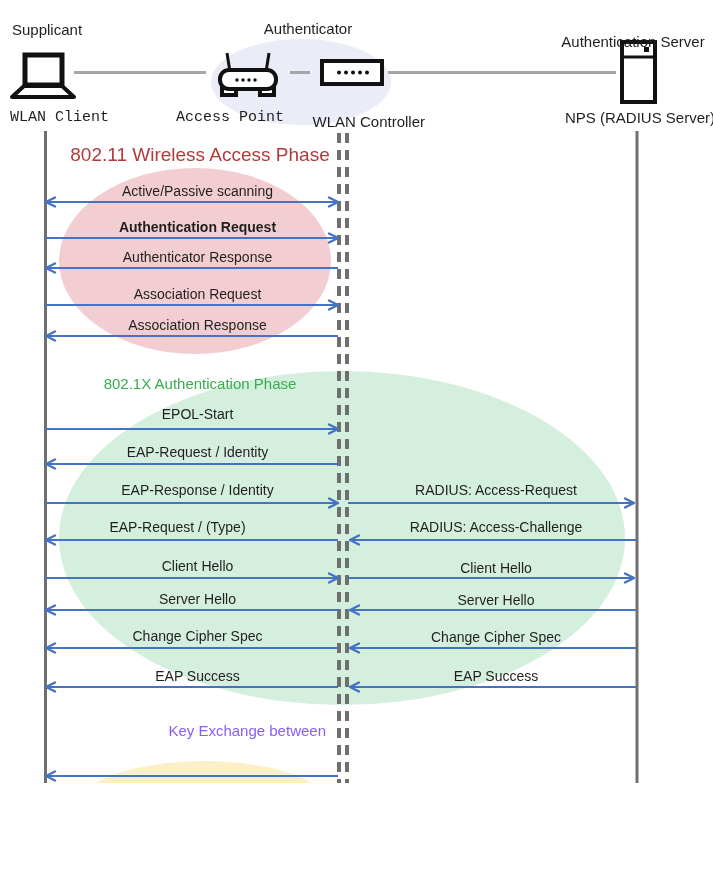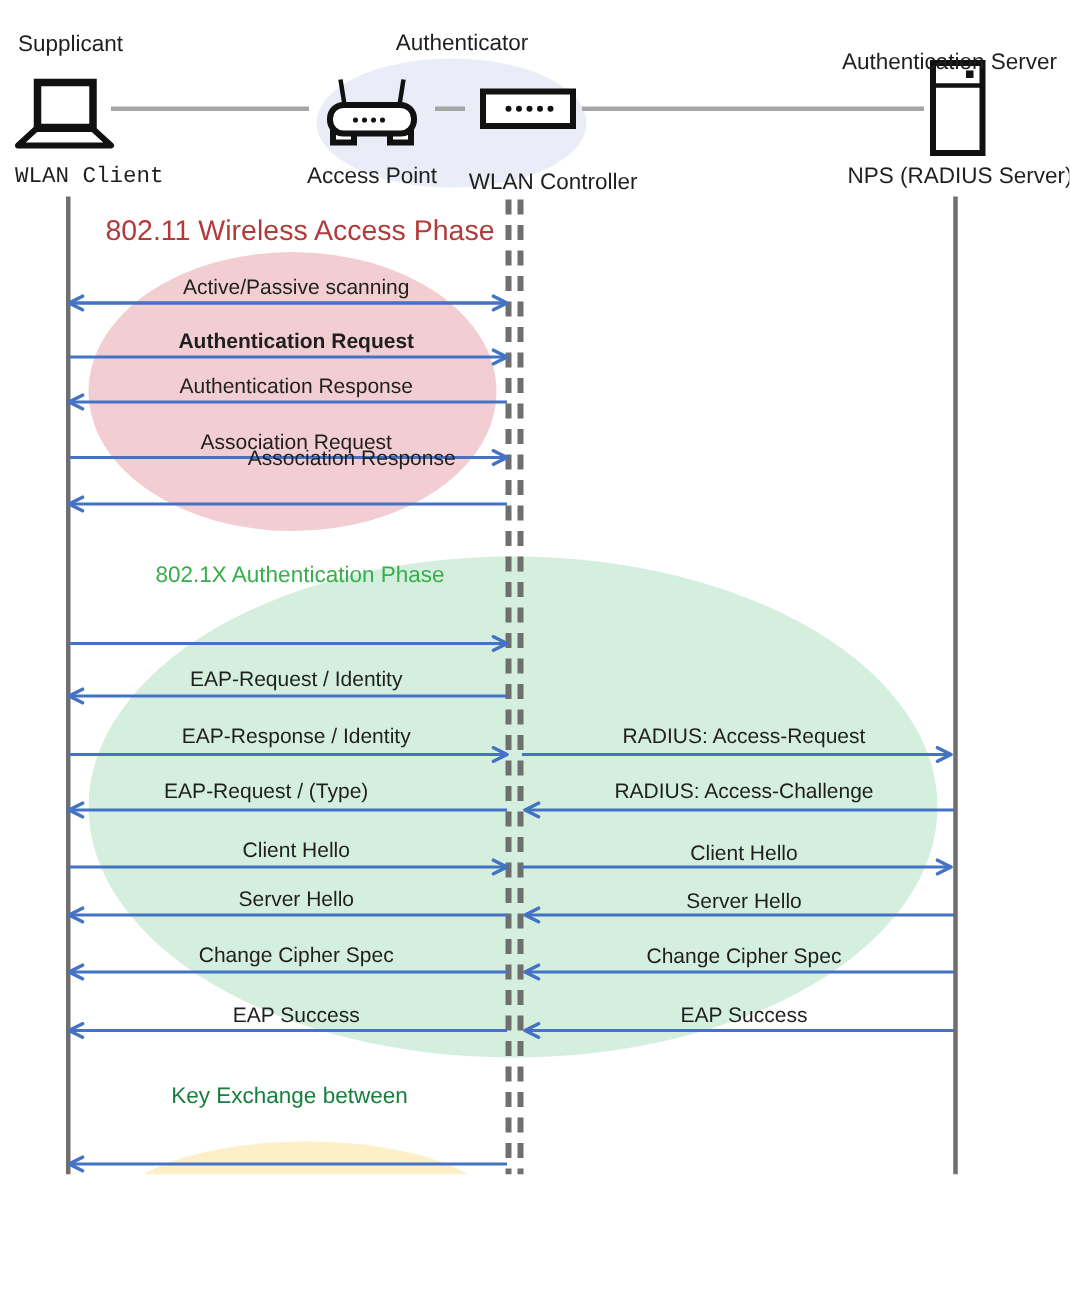--- a/index.html
+++ b/index.html
@@ -17,21 +17,21 @@
     font-size:14px;
     line-height:18px;
     text-align:center;
     white-space:nowrap;
     color:#1f1f1f;
   }
   .hdr{font-size:15px;line-height:19px;}
   .left-align{text-align:left;}
   .p1-title{color:#b23a3a;font-size:19px;}
   .p2-title{color:#38ad4e;font-size:15px;}
-  .p3-title{color:#15803d;font-size:15px;line-height:19px;white-space:normal;}
+  .p3-title{color:#8b5cf6;font-size:15px;line-height:19px;white-space:normal;text-align:right;}
 </style>
 </head>
 <body>
 
 <div class="stage">
 
   <svg class="layer" width="713" height="875" viewBox="0 0 713 875">
     <defs>
       <marker id="ah" orient="auto" markerUnits="userSpaceOnUse" markerWidth="14" markerHeight="12" refX="11" refY="6" viewBox="0 0 14 12">
         <path d="M2,1.5 L11,6 L2,10.5" fill="none" stroke="#4472C4" stroke-width="2.4" stroke-linecap="round" stroke-linejoin="round"></path>
@@ -122,36 +122,37 @@
       <line x1="622" y1="57" x2="655" y2="57" stroke-width="3"></line>
       <rect x="644" y="47" width="5" height="5" fill="#111" stroke="none"></rect>
     </g>
   </svg>
 
   <div class="lbl hdr left-align" style="left:12px;top:20px;">Supplicant</div>
   <div class="lbl hdr" style="left:238px;top:19px;width:140px;">Authenticator</div>
   <div class="lbl hdr" style="left:553px;top:32px;width:160px;">Authentication Server</div>
 
   <div class="lbl hdr left-align" style="left:10px;top:108px;font-family:Liberation Mono, monospace;">WLAN Client</div>
-  <div class="lbl hdr" style="left:188px;top:108px;width:120px;">Access Point</div>
+  <div class="lbl hdr" style="left:170px;top:108px;width:120px;font-family:Liberation Mono, monospace;">Access Point</div>
   <div class="lbl hdr" style="left:303px;top:112px;width:122px;text-align:right;">WLAN Controller</div>
   <div class="lbl hdr" style="left:550px;top:108px;width:180px;">NPS (RADIUS Server)</div>
 
   <div class="lbl p1-title" style="left:45px;top:146px;width:310px;">802.11 Wireless Access Phase</div>
   <div class="lbl p2-title" style="left:45px;top:375px;width:310px;">802.1X Authentication Phase</div>
   <div class="lbl p3-title" style="left:60px;top:721px;width:266px;">
     <div>Key Exchange between</div>
   </div>
 
   <div class="lbl" style="left:45px;top:182px;width:305px;">Active/Passive scanning</div>
   <div class="lbl" style="left:45px;top:218px;width:305px;font-weight:bold;">Authentication Request</div>
-  <div class="lbl" style="left:45px;top:248px;width:305px;">Authentication Response</div>
+  <div class="lbl" style="left:45px;top:248px;width:305px;">Authenticator Response</div>
   <div class="lbl" style="left:45px;top:285px;width:305px;">Association Request</div>
-  <div class="lbl" style="left:45px;top:296px;width:305px;margin-left:37px;">Association Response</div>
+  <div class="lbl" style="left:45px;top:316px;width:305px;">Association Response</div>
 
+  <div class="lbl" style="left:45px;top:405px;width:305px;">EPOL-Start</div>
   <div class="lbl" style="left:45px;top:443px;width:305px;">EAP-Request / Identity</div>
   <div class="lbl" style="left:45px;top:481px;width:305px;">EAP-Response / Identity</div>
   <div class="lbl" style="left:25px;top:518px;width:305px;">EAP-Request / (Type)</div>
   <div class="lbl" style="left:45px;top:557px;width:305px;">Client Hello</div>
   <div class="lbl" style="left:45px;top:590px;width:305px;">Server Hello</div>
   <div class="lbl" style="left:45px;top:627px;width:305px;">Change Cipher Spec</div>
   <div class="lbl" style="left:45px;top:667px;width:305px;">EAP Success</div>
 
   <div class="lbl" style="left:352px;top:481px;width:288px;">RADIUS: Access-Request</div>
   <div class="lbl" style="left:352px;top:518px;width:288px;">RADIUS: Access-Challenge</div>

